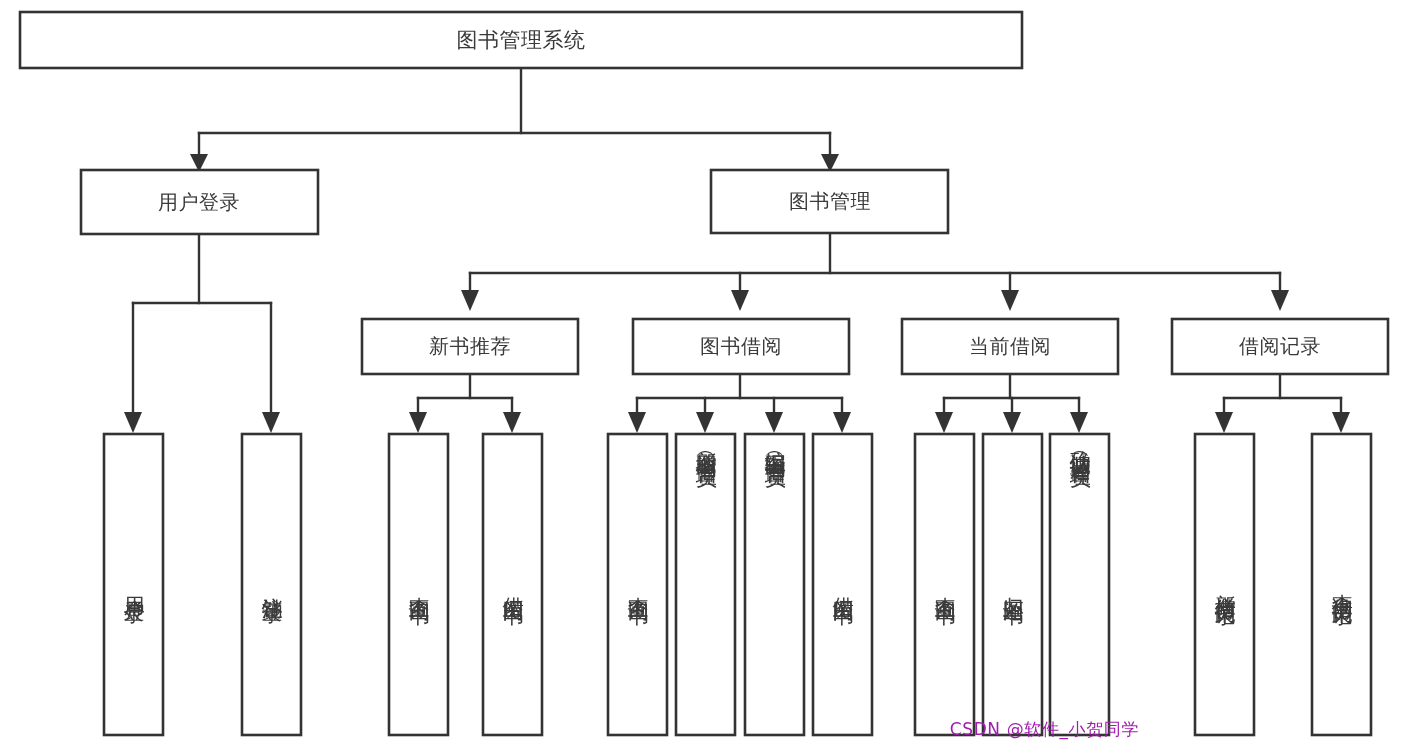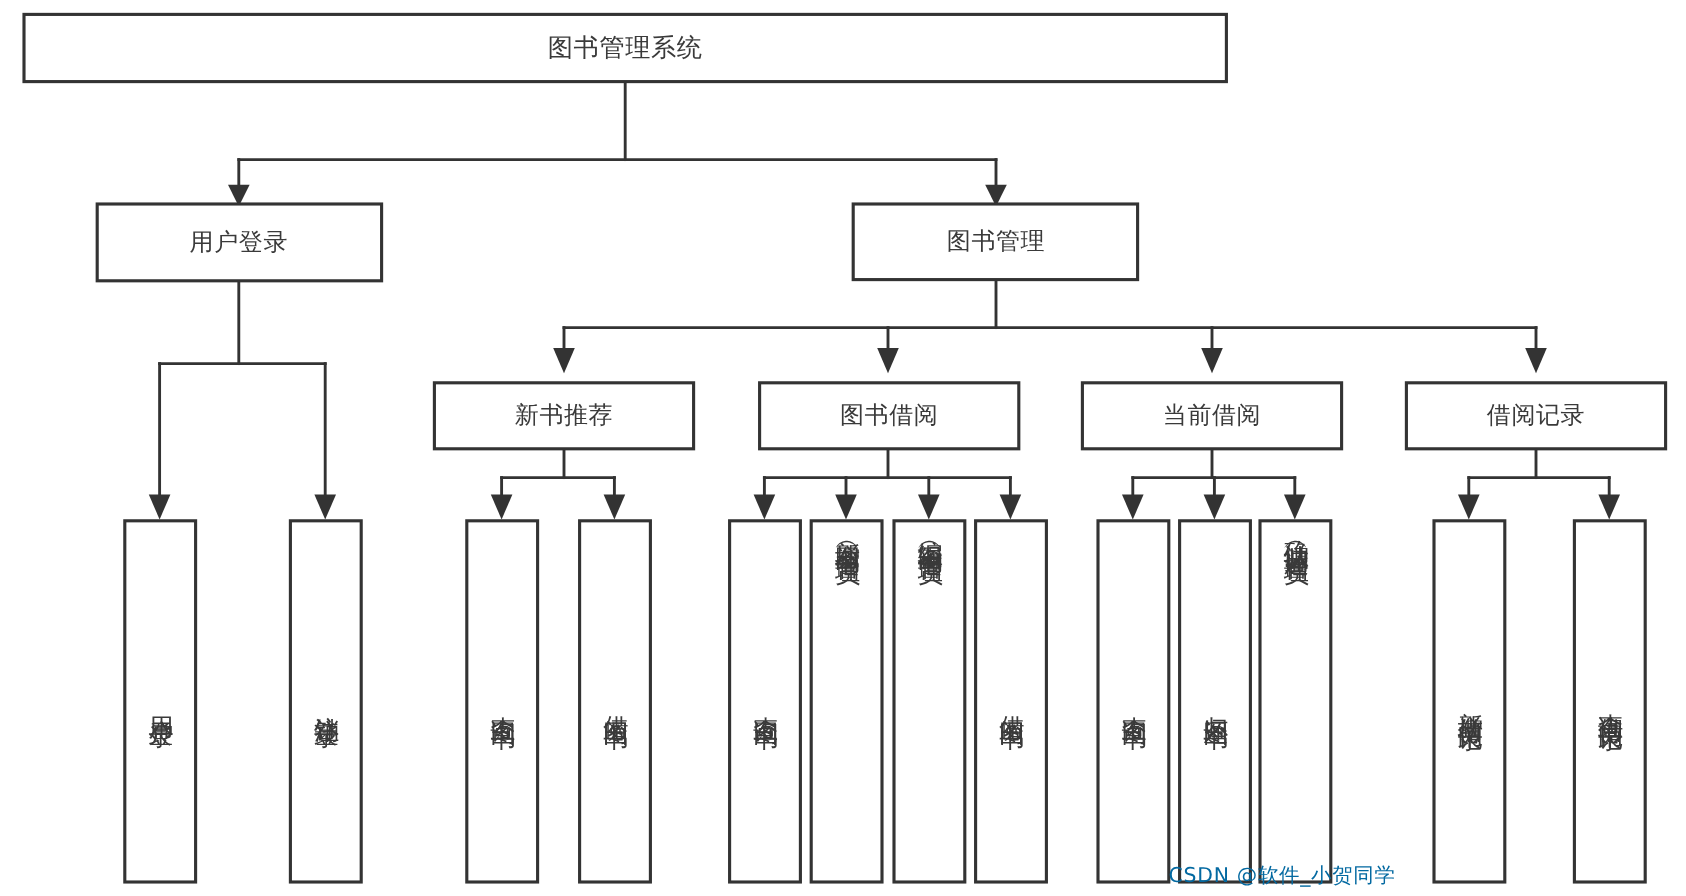--- a/index.html
+++ b/index.html
@@ -11,21 +11,20 @@
     width: 1405px;
     height: 747px;
     font-family: "DejaVu Sans", "Liberation Sans", sans-serif;
     overflow: hidden;
   }
   #diagram-root {
     position: relative;
     width: 1147px;
     height: 747px;
     background: #ffffff;
-    padding-left: 24px;
   }
   svg.flow {
     position: absolute;
     left: 0;
     top: 0;
     width: 1405px;
     height: 747px;
   }
   .node-box {
     fill: #ffffff;
@@ -69,21 +68,21 @@
     letter-spacing: 2.5px;
     white-space: nowrap;
     text-align: center;
   }
   .watermark {
     position: absolute;
     right: 8px;
     bottom: 6px;
     font-family: "DejaVu Sans", "Liberation Sans", sans-serif;
     font-size: 17px;
-    color: #0369a1;
+    color: #a21caf;
     letter-spacing: 0.6px;
     white-space: nowrap;
   }
 </style>
 </head>
 <body>
 
 <div id="diagram-root">
 
   <svg class="flow" viewBox="0 0 1405 747">

